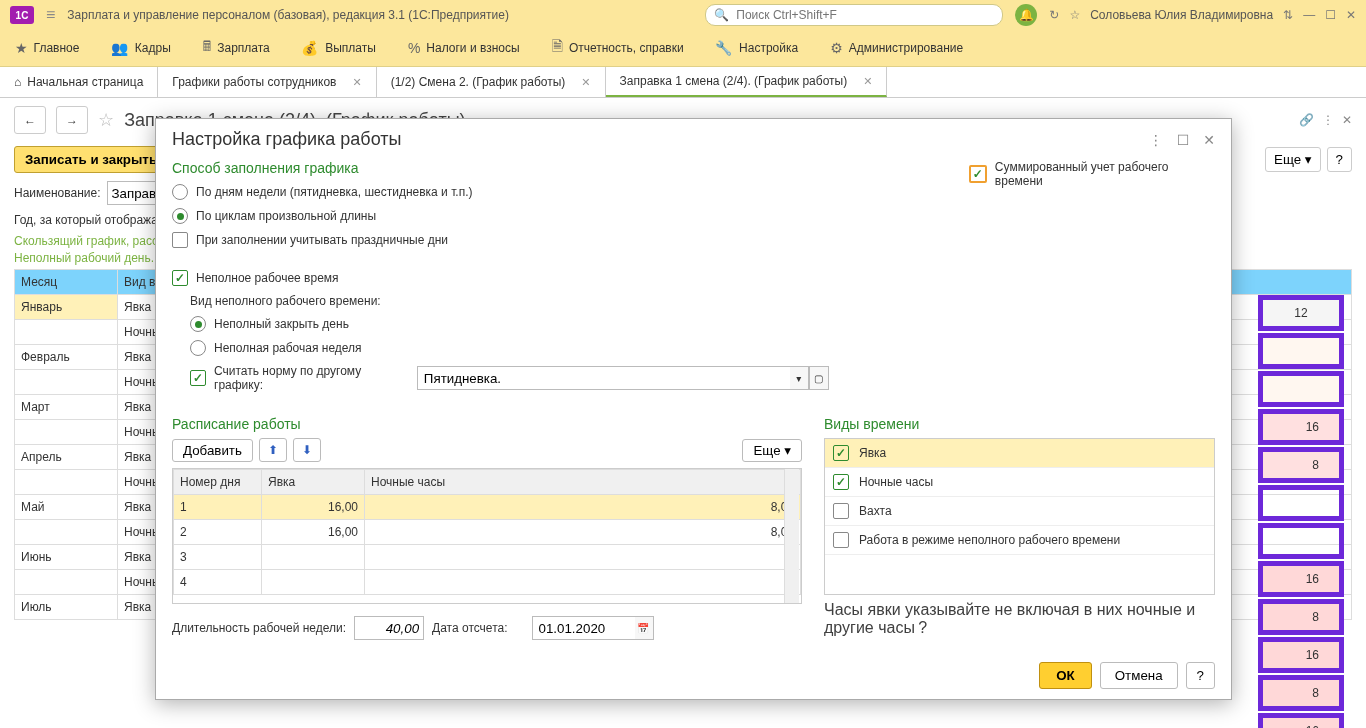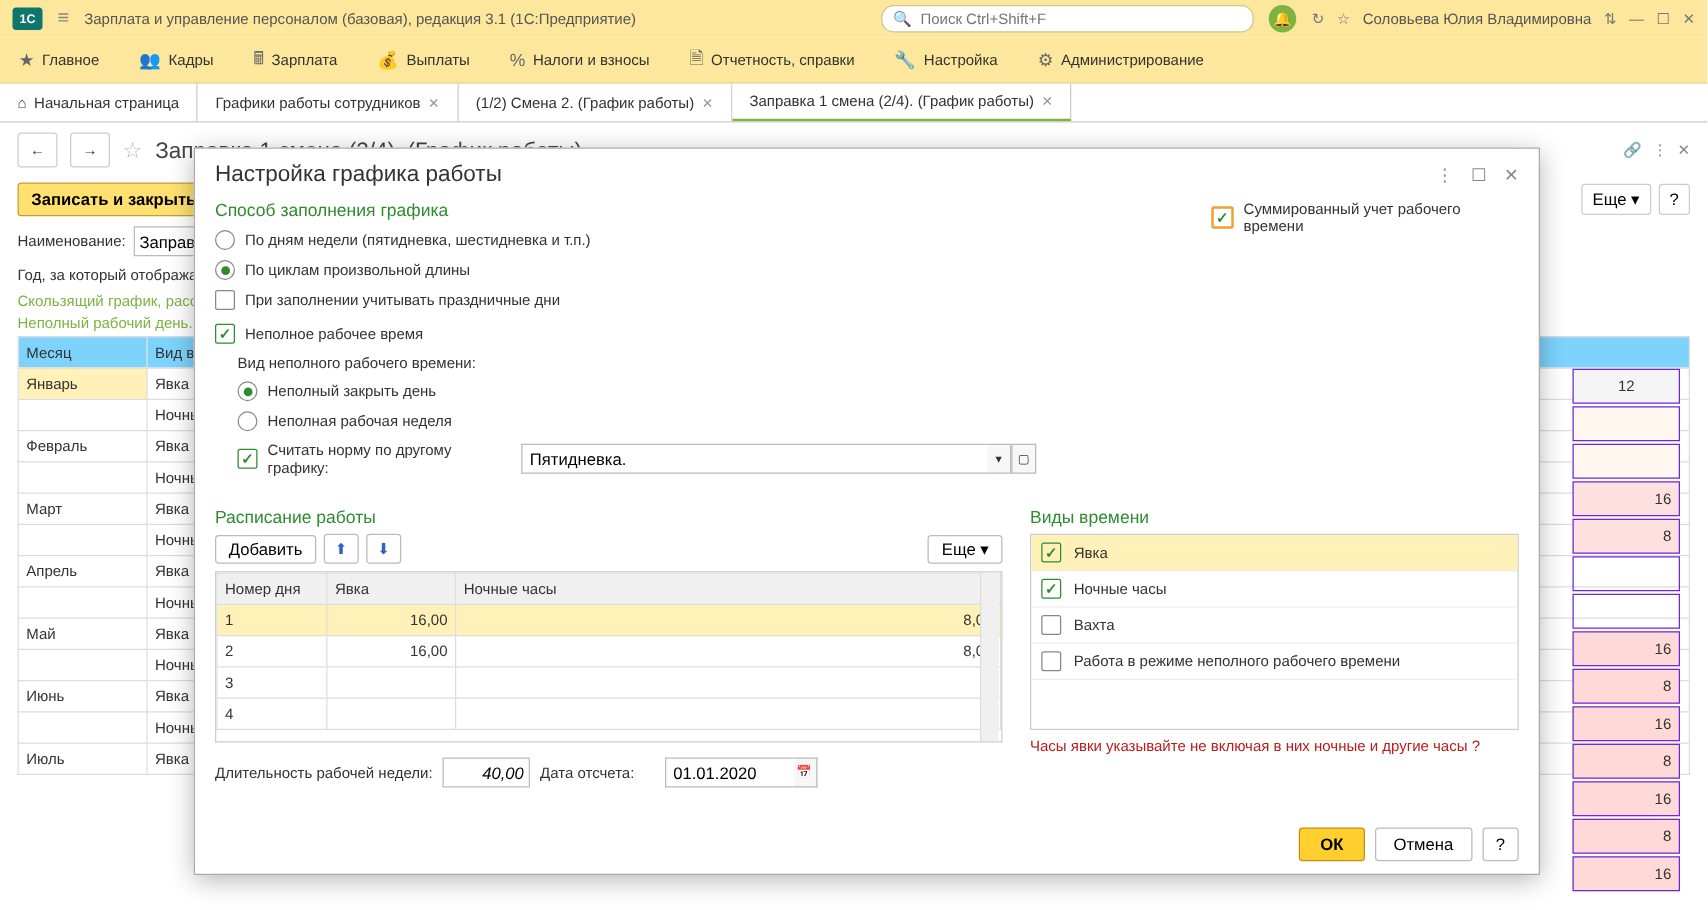--- a/index.html
+++ b/index.html
@@ -1,28 +1,28 @@
 <!DOCTYPE html>
 <html><head>
 <meta charset="utf-8">
 <style>
 body{margin:0;font-family:Arial,sans-serif;font-size:12px;color:#333;background:#fff;overflow:hidden}
 .titlebar{background:#fce79c;height:30px;display:flex;align-items:center;padding:0 10px;gap:12px}
-.logo{width:24px;height:18px;background:#0f766e;border-radius:3px;color:#fff;font-weight:bold;font-size:10px;display:flex;align-items:center;justify-content:center}
+.logo{width:24px;height:18px;background:#a21caf;border-radius:3px;color:#fff;font-weight:bold;font-size:10px;display:flex;align-items:center;justify-content:center}
 .titlebar-text{color:#555;flex:0 0 auto}
 .search-box{margin-left:auto;width:280px;height:20px;border:1px solid #d0c888;border-radius:10px;background:#fff;display:flex;align-items:center;padding:0 8px;gap:5px}
 .search-box input{border:none;outline:none;font-size:12px;flex:1;color:#888}
 .bell{width:22px;height:22px;background:#7cb342;border-radius:50%;display:flex;align-items:center;justify-content:center;color:#fff}
 .title-icons{display:flex;gap:10px;align-items:center;color:#777}
 .user-name{color:#555}
 .mainmenu{background:#fce79c;height:36px;display:flex;align-items:center;padding:0 15px;gap:32px;border-bottom:1px solid #e0d088}
 .menu-item{display:flex;align-items:center;gap:6px;color:#333;cursor:pointer}
 .menu-icon{color:#666;font-size:14px}
 .tabbar{height:30px;background:#fff;border-bottom:1px solid #ccc;display:flex;align-items:stretch}
-.tab{padding:0 14px;display:flex;align-items:center;gap:6px;border-right:1px solid #ccc;cursor:pointer;white-space:nowrap}
+.tab{padding:0 14px;display:flex;align-items:center;gap:16px;border-right:1px solid #ccc;cursor:pointer;white-space:nowrap}
 .tab.active{border-bottom:2px solid #7cb342;font-weight:normal;background:#fff}
 .tab .close{color:#999;font-size:11px}
 .home-tab{padding:0 14px;display:flex;align-items:center;gap:6px;border-right:1px solid #ccc}
 .page-area{position:relative;height:630px}
 .page-header{display:flex;align-items:center;gap:10px;padding:8px 14px}
 .nav-btn{width:30px;height:26px;border:1px solid #ccc;border-radius:3px;display:flex;align-items:center;justify-content:center;cursor:pointer;background:#fff}
 .star{color:#bbb;font-size:18px}
 .page-title{font-size:18px;color:#444}
 .page-header-right{margin-left:auto;display:flex;gap:8px;align-items:center;color:#888}
 .content-row{padding:4px 14px;display:flex;align-items:center;gap:6px}
@@ -62,28 +62,28 @@
 .tb-icon{border:1px solid #bbb;border-radius:3px;width:26px;height:22px;display:flex;align-items:center;justify-content:center;color:#3060c0;cursor:pointer;background:#fff}
 .grid-wrap{border:1px solid #ccc;height:135px;overflow:hidden;position:relative}
 .grid{width:100%;border-collapse:collapse}
 .grid th,.grid td{border:1px solid #ddd;padding:5px 6px;font-weight:normal;text-align:left}
 .grid th{background:#f0f0f0}
 .grid td.num{text-align:right}
 .grid tr.sel td{background:#fff1b8}
 .list-wrap{border:1px solid #ccc;height:155px;overflow:auto}
 .list-item{display:flex;align-items:center;gap:10px;padding:6px 8px;border-bottom:1px solid #eee}
 .list-item.sel{background:#fff1b8}
-.link-hint{color:#b91c1c;font-size:12px}
+.link-hint{color:#404040;font-size:16px}
 .dlg-footer{position:absolute;bottom:10px;right:16px;display:flex;gap:8px}
 .btn-ok{background:#ffcf30;border:1px solid #c09010;border-radius:3px;padding:5px 16px;font-weight:bold;cursor:pointer}
 .btn-cancel{border:1px solid #bbb;border-radius:3px;padding:5px 14px;background:#fff;cursor:pointer}
 .btn-help{border:1px solid #bbb;border-radius:3px;padding:5px 10px;background:#fff;cursor:pointer}
 .scroll-hint{position:absolute;right:2px;top:0;bottom:0;width:14px;background:#f0f0f0;border-left:1px solid #ddd}
 .right-col-table{position:absolute;right:20px;top:195px;width:90px}
-.right-col-table td{border:1px solid #6d28d9;padding:5px 6px;text-align:right;height:16px}
+.right-col-table td{border:5px solid #6d28d9;padding:5px 20px;text-align:right;height:16px}
 .hamburger{font-size:16px;color:#888}
 </style>
 </head>
 <body>
 
 <div class="titlebar">
   <div class="logo">1C</div>
   <span class="hamburger">≡</span>
   <span class="titlebar-text">Зарплата и управление персоналом (базовая), редакция 3.1  (1С:Предприятие)</span>
   <div class="search-box">
@@ -321,21 +321,21 @@
               <span>По дням недели (пятидневка, шестидневка и т.п.)</span>
             </div>
           <div class="row">
               <span class="radio on"></span>
               <span>По циклам произвольной длины</span>
             </div>
           <div class="row">
               <span class="checkbox"></span>
               <span>При заполнении учитывать праздничные дни</span>
             </div>
-          <div class="row" style="margin-top:3px">
+          <div class="row" style="margin-top:14px">
               <span class="checkbox on"></span>
               <span>Неполное рабочее время</span>
             </div>
           <div class="sub">Вид неполного рабочего времени:</div>
           <div class="row sub">
               <span class="radio on"></span>
               <span>Неполный закрыть день</span>
             </div>
           <div class="row sub">
               <span class="radio"></span>

